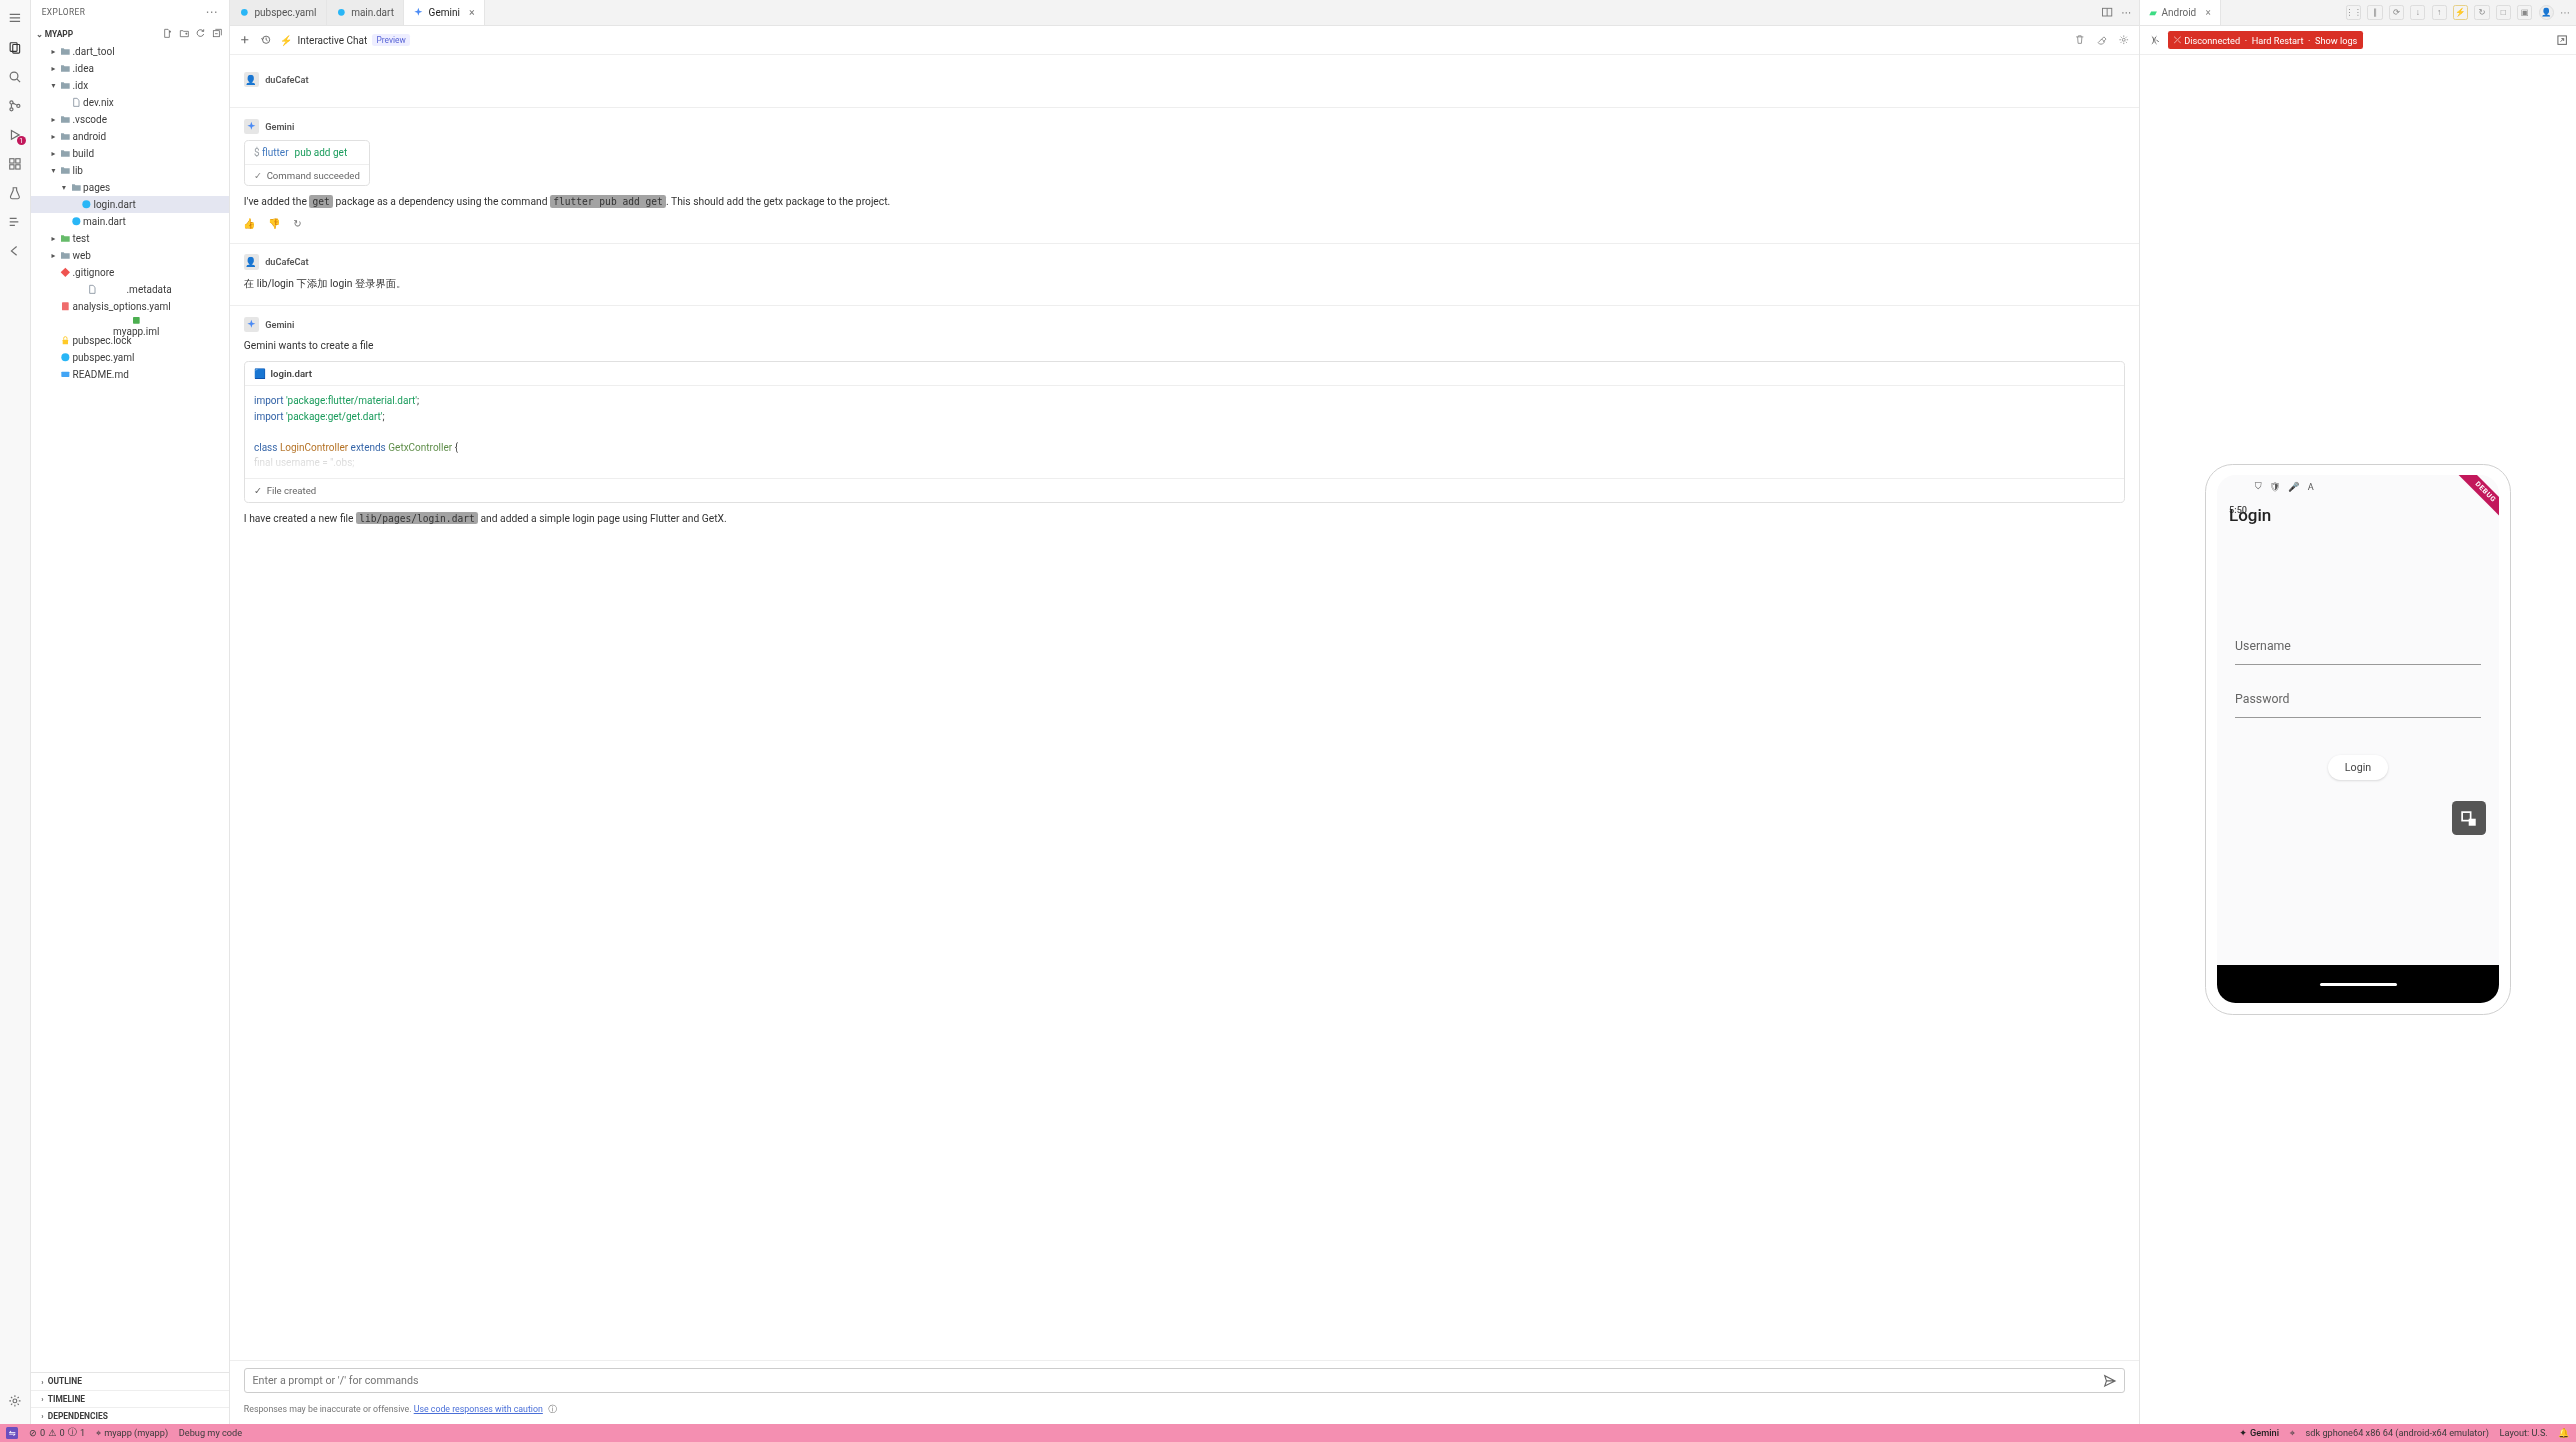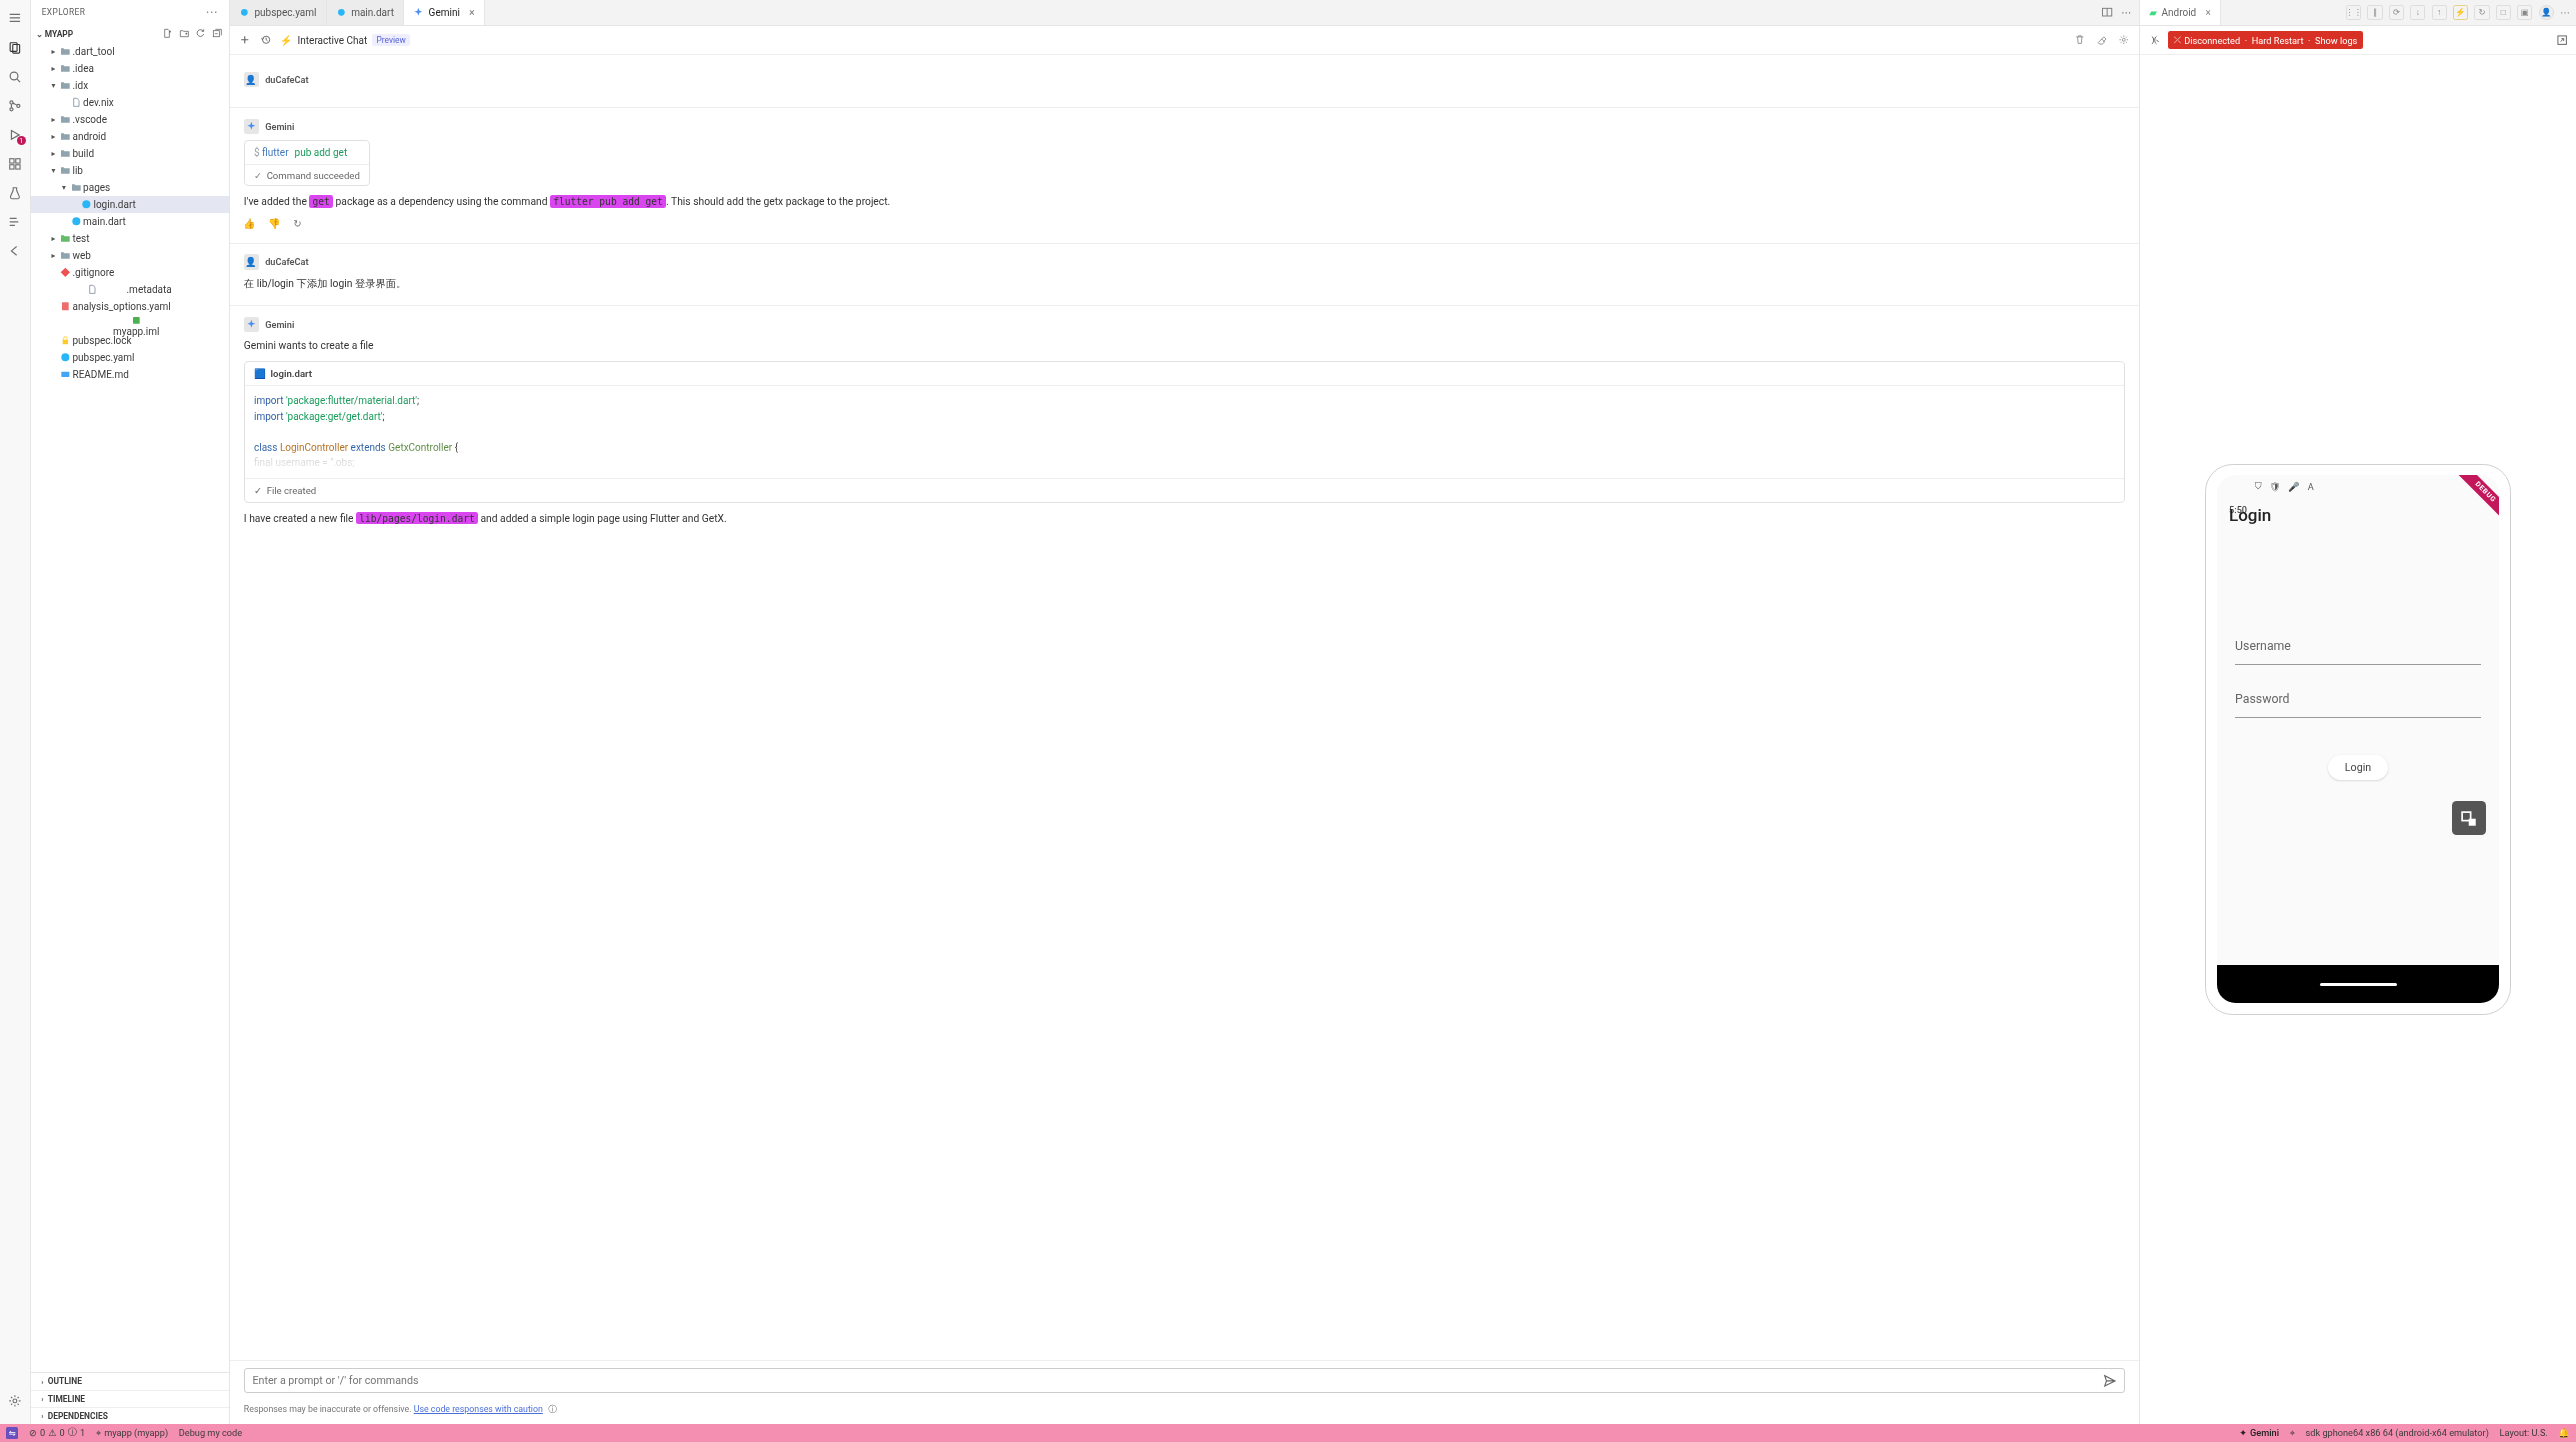--- a/index.html
+++ b/index.html
@@ -65,21 +65,21 @@
 .msg-text { font-size: 10.3px; color: #333; line-height: 1.55; }
 
 .cmd-card { border: 0.8px solid #e0e0e0; border-radius: 4.6px; margin-top: 6.1px; width: max-content; max-width: 100%; }
 .cmd-line { padding: 6.1px 9.2px; font-family: ui-monospace, Menlo, Consolas, monospace; font-size: 10px; }
 .cmd-line .p { color: #9aa0a6; }
 .cmd-line .c1 { color: #4178be; }
 .cmd-line .c2 { color: #1a9c5c; }
 .cmd-status { border-top: 0.8px solid #eee; padding: 4.6px 9.2px; font-size: 9.6px; color: #666; display: flex; align-items: center; gap: 4.6px; }
 .cmd-status .chk { color: #888; }
 
-.inline-code { background: #d946ef; border-radius: 2.3px; padding: 0.8px 3.1px; font-family: ui-monospace, Menlo, Consolas, monospace; font-size: 9.6px; margin-top: 44px; }
+.inline-code { background: #a3a3a3; border-radius: 2.3px; padding: 0.8px 3.1px; font-family: ui-monospace, Menlo, Consolas, monospace; font-size: 9.6px; margin-top: 44px; }
 
 .react-row { display: flex; gap: 12.3px; margin-top: 7.7px; color: #777; }
 .react-row span { cursor: pointer; }
 
 .file-card { border: 0.8px solid #e0e0e0; border-radius: 4.6px; margin-top: 6.1px; overflow: hidden; }
 .file-head { padding: 6.1px 9.2px; font-size: 9.6px; font-weight: 600; color: #444; display: flex; align-items: center; gap: 4.6px; border-bottom: 0.8px solid #eee; }
 .file-body { padding: 7.7px 9.2px; font-family: ui-monospace, Menlo, Consolas, monospace; font-size: 10px; line-height: 1.55; max-height: 92px; overflow: hidden; position: relative; }
 .file-body .fade { position: absolute; bottom: 0; left: 0; right: 0; height: 31px; background: linear-gradient(rgba(255,255,255,0),#fff); }
 .kw { color: #3061a6; }
 .str { color: #1a9c5c; }

